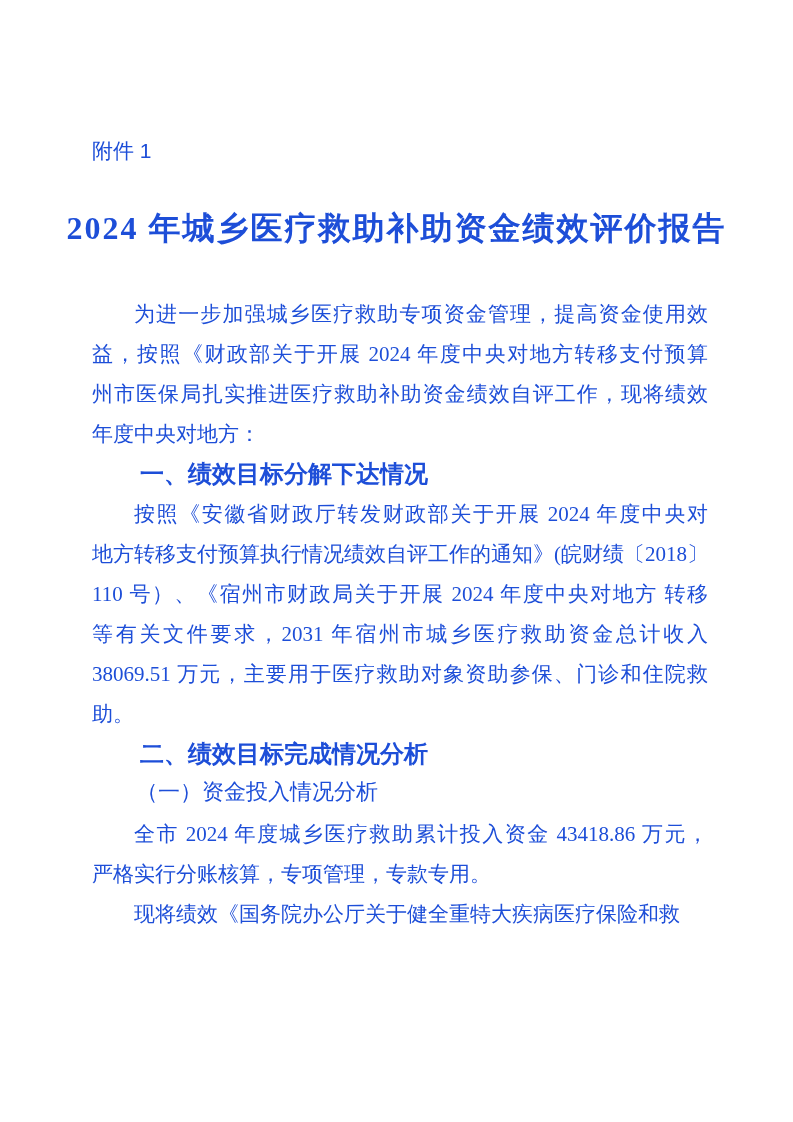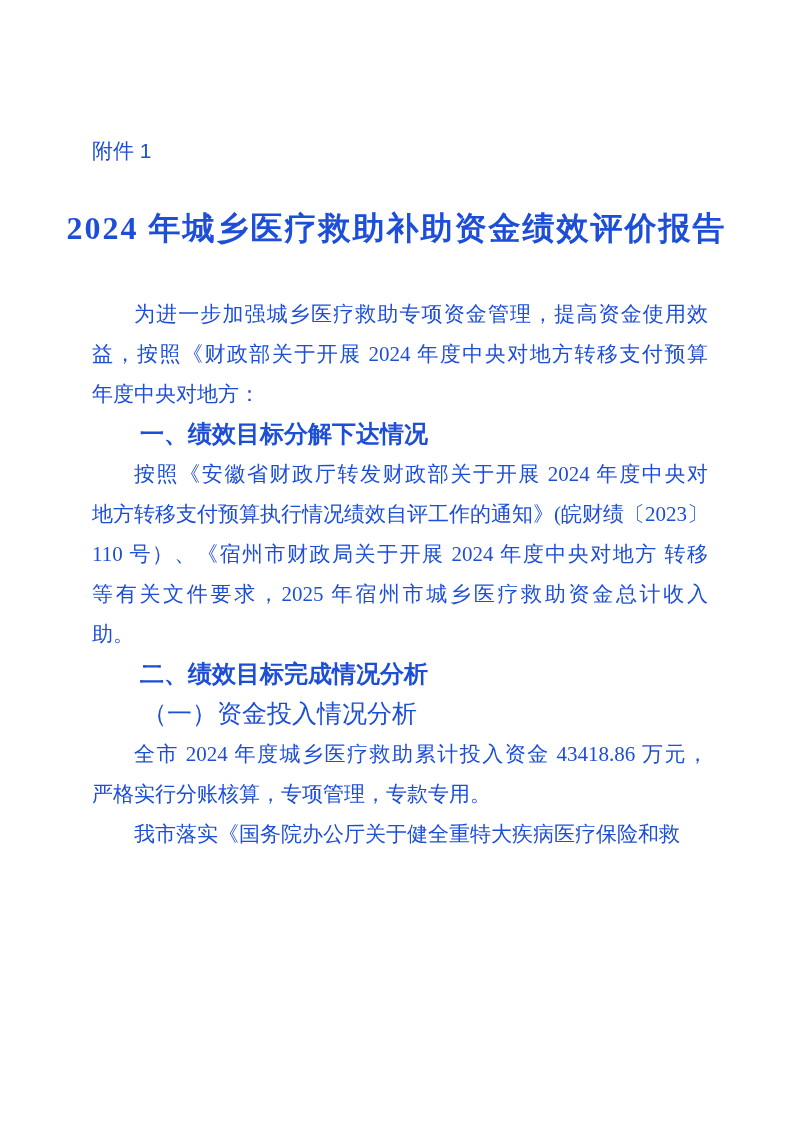--- a/index.html
+++ b/index.html
@@ -44,57 +44,59 @@
     line-height: 40px;
   }
   .line { height: 40px; overflow: hidden; }
   .ind  { text-indent: 2em; }
   .j    { text-align: justify; text-align-last: justify; text-justify: inter-character; }
   .heading {
     font-family: "Liberation Sans", "DejaVu Sans", sans-serif;
     font-weight: bold;
     font-size: 24px;
   }
-  .sub { font-size: 25px; }
+  .sub { font-size: 22px; font-family: Liberation Mono, monospace; }
 </style>
 </head>
 <body>
 
 <div class="page">
 
   <div class="attachment">附件 1</div>
 
   <h1 class="title">2024 年城乡医疗救助补助资金绩效评价报告</h1>
 
   <div class="docbody">
 
     <div>
       <div class="line j ind">为进一步加强城乡医疗救助专项资金管理，提高资金使用效</div>
       <div class="line j">益，按照《财政部关于开展 2024 年度中央对地方转移支付预算</div>
+      <div class="line j">州市医保局扎实推进医疗救助补助资金绩效自评工作，现将绩效</div>
       <div class="line">年度中央对地方：</div>
     </div>
 
     <div class="line heading ind">一、绩效目标分解下达情况</div>
 
     <div>
       <div class="line j ind">按照《安徽省财政厅转发财政部关于开展 2024 年度中央对</div>
-      <div class="line j">地方转移支付预算执行情况绩效自评工作的通知》(皖财绩〔2023〕</div>
+      <div class="line j">地方转移支付预算执行情况绩效自评工作的通知》(皖财绩〔2018〕</div>
       <div class="line j">110 号）、《宿州市财政局关于开展 2024 年度中央对地方 转移</div>
-      <div class="line j">等有关文件要求，2025 年宿州市城乡医疗救助资金总计收入</div>
+      <div class="line j">等有关文件要求，2031 年宿州市城乡医疗救助资金总计收入</div>
+      <div class="line j">38069.51 万元，主要用于医疗救助对象资助参保、门诊和住院救</div>
       <div class="line">助。</div>
     </div>
 
     <div class="line heading ind">二、绩效目标完成情况分析</div>
 
     <div class="line sub ind">（一）资金投入情况分析</div>
 
     <div>
       <div class="line j ind">全市 2024 年度城乡医疗救助累计投入资金 43418.86 万元，</div>
       <div class="line">严格实行分账核算，专项管理，专款专用。</div>
     </div>
 
 
     <div>
-      <div class="line ind">我市落实《国务院办公厅关于健全重特大疾病医疗保险和救</div>
+      <div class="line ind">现将绩效《国务院办公厅关于健全重特大疾病医疗保险和救</div>
     </div>
 
   </div>
 </div>
 
 </body></html>

